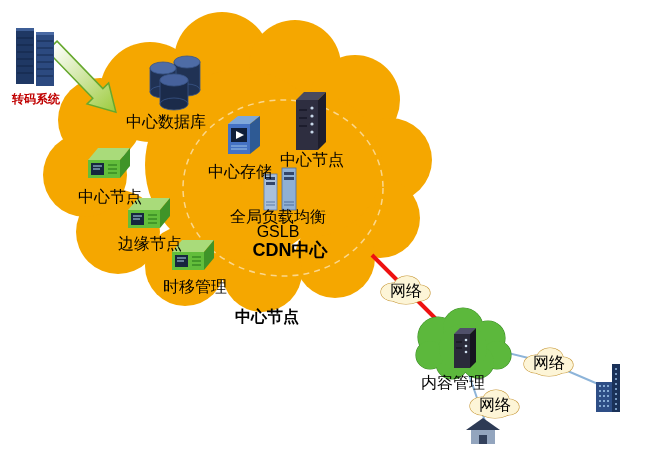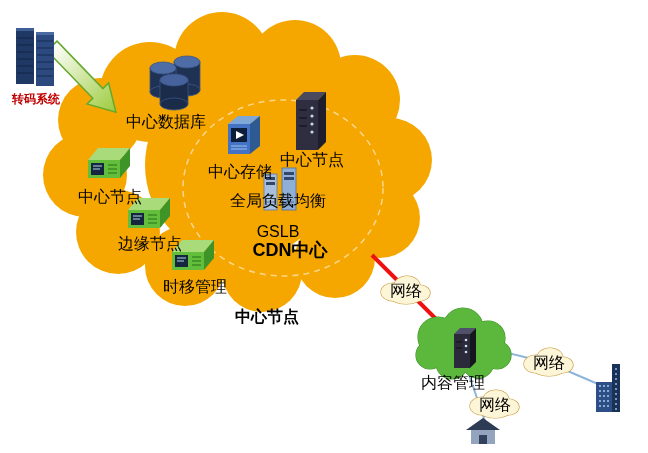--- a/index.html
+++ b/index.html
@@ -234,21 +234,21 @@
       <rect x="7" y="16" width="24" height="14" fill="#93A5BE"></rect>
       <polygon points="2,16 19,4 36,16" fill="#2E3B55"></polygon>
       <rect x="15" y="21" width="8" height="9" fill="#33415C"></rect>
     </g>
   </svg>
 
   <div class="lbl red" style="left:36px;top:100px">转码系统</div>
   <div class="lbl" style="left:166px;top:122px">中心数据库</div>
   <div class="lbl" style="left:240px;top:172px">中心存储</div>
   <div class="lbl" style="left:312px;top:160px">中心节点</div>
-  <div class="lbl" style="left:278px;top:201px">全局负载均衡</div>
+  <div class="lbl" style="left:278px;top:217px">全局负载均衡</div>
   <div class="lbl" style="left:278px;top:232px">GSLB</div>
   <div class="lbl title-big" style="left:290px;top:250px">CDN中心</div>
   <div class="lbl" style="left:110px;top:197px">中心节点</div>
   <div class="lbl" style="left:150px;top:244px">边缘节点</div>
   <div class="lbl" style="left:195px;top:287px">时移管理</div>
   <div class="lbl title-mid" style="left:267px;top:317px">中心节点</div>
   <div class="lbl" style="left:406px;top:291px">网络</div>
   <div class="lbl" style="left:453px;top:383px">内容管理</div>
   <div class="lbl" style="left:549px;top:363px">网络</div>
   <div class="lbl" style="left:495px;top:405px">网络</div>

